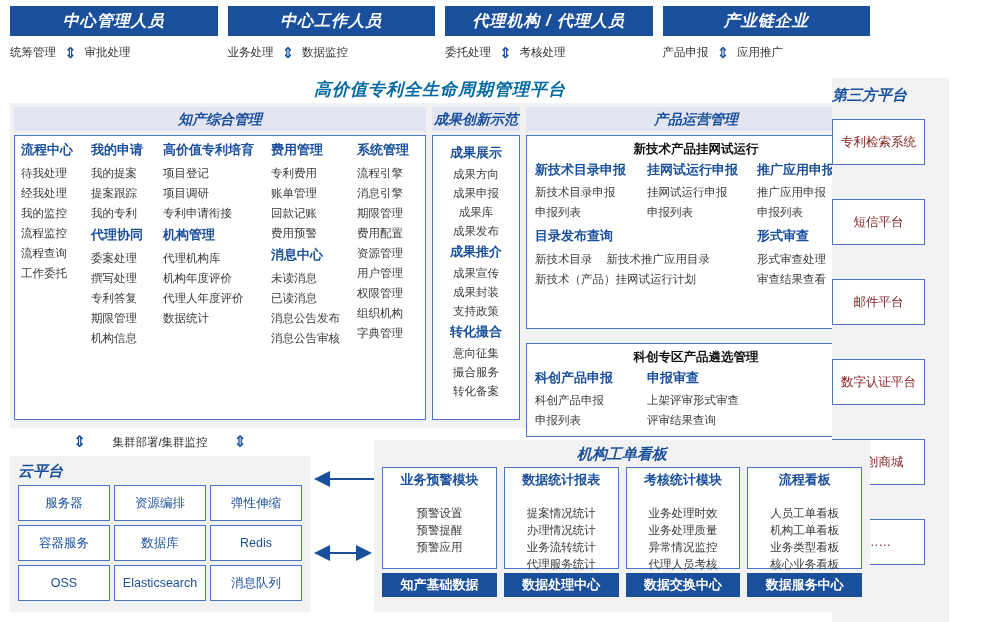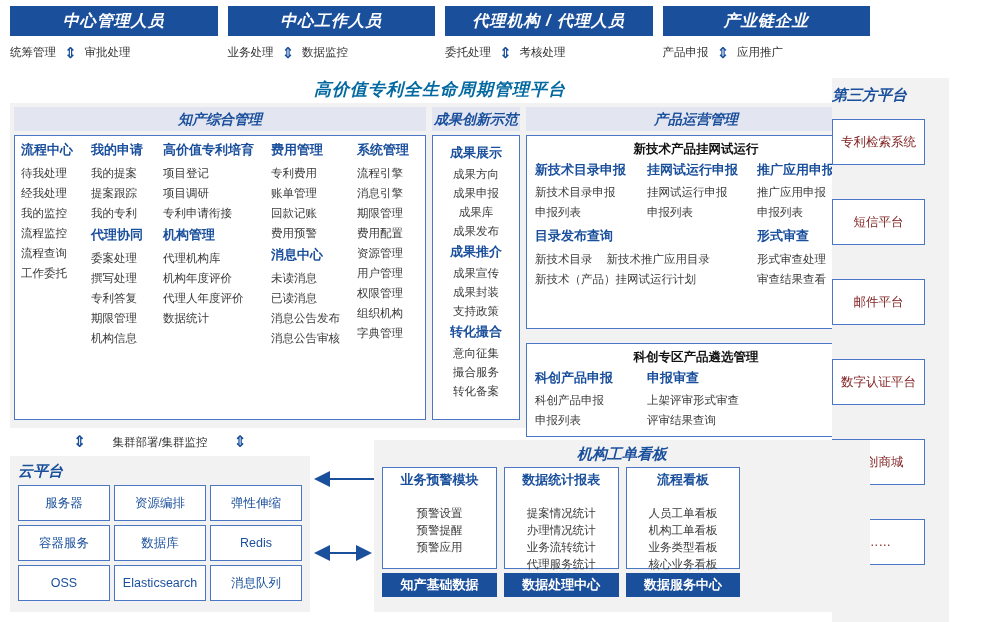--- a/index.html
+++ b/index.html
@@ -377,20 +377,30 @@
         <div class="db-box">
           <div class="db-h">数据统计报表</div>
           <div class="db-i">提案情况统计</div>
           <div class="db-i">办理情况统计</div>
           <div class="db-i">业务流转统计</div>
           <div class="db-i">代理服务统计</div>
         </div>
         <div class="db-ft">数据处理中心</div>
       </div>
 
+      <div class="db-col">
+        <div class="db-box">
+          <div class="db-h">考核统计模块</div>
+          <div class="db-i">业务处理时效</div>
+          <div class="db-i">业务处理质量</div>
+          <div class="db-i">异常情况监控</div>
+          <div class="db-i">代理人员考核</div>
+        </div>
+        <div class="db-ft">数据交换中心</div>
+      </div>
 
       <div class="db-col">
         <div class="db-box">
           <div class="db-h">流程看板</div>
           <div class="db-i">人员工单看板</div>
           <div class="db-i">机构工单看板</div>
           <div class="db-i">业务类型看板</div>
           <div class="db-i">核心业务看板</div>
         </div>
         <div class="db-ft">数据服务中心</div>

